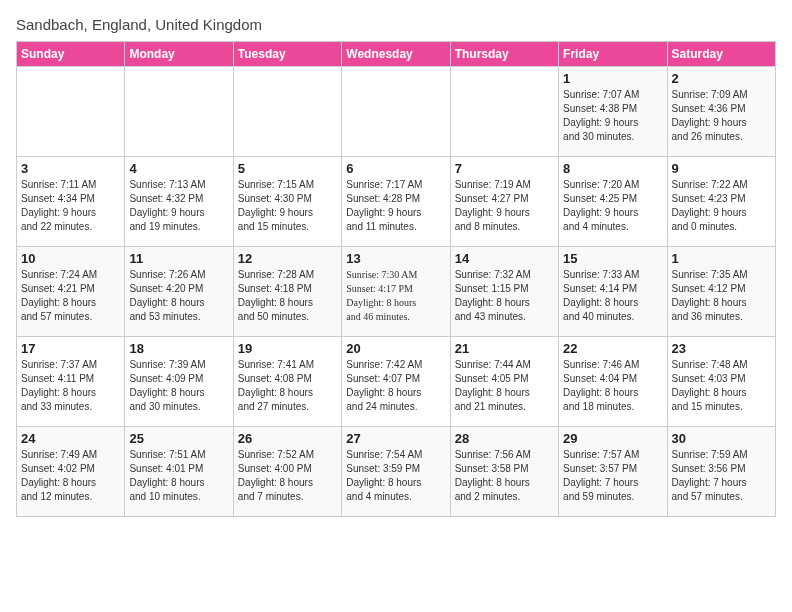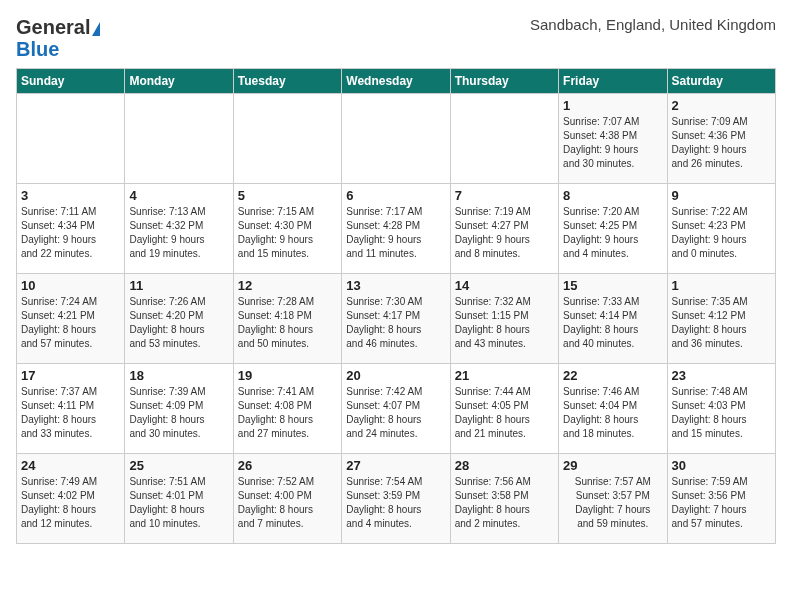--- a/index.html
+++ b/index.html
@@ -37,21 +37,21 @@
     .location {
       font-size: 15px;
       color: #444;
     }
     table {
       width: 100%;
       border-collapse: collapse;
       table-layout: fixed;
     }
     thead tr th {
-      background-color: #0f766e;
+      background-color: #ec4899;
       color: #fff;
       font-size: 12px;
       font-weight: bold;
       padding: 5px 4px;
       text-align: left;
       border: 1px solid #ccc;
     }
     tbody tr td {
       vertical-align: top;
       border: 1px solid #ccc;
@@ -77,26 +77,20 @@
       color: #333;
     }
     .empty-cell {
       background: #fff !important;
     }
   </style>
 </head>
 <body>
 
 <div class="header-area">
-  <div class="logo">
-    <span>
-      <span class="logo-general">General</span><span style="display:inline-block;width:0;height:0;border-left:8px solid transparent;border-bottom:14px solid #1a6fba;margin-left:2px;vertical-align:middle;"></span>
-    </span>
-    <span class="logo-blue" style="color:#1a6fba;font-size:20px;font-weight:bold;">Blue</span>
-  </div>
   <div class="title-area">
     <div class="location">Sandbach, England, United Kingdom</div>
   </div>
 </div>
 
 <table>
   <thead>
     <tr id="header-row">
         <th>Sunday</th>
         <th>Monday</th>
@@ -197,21 +191,21 @@
         </td>
         <td>
           <span class="day-num">12</span>
           <div class="day-info" style="white-space: pre-line;">Sunrise: 7:28 AM
 Sunset: 4:18 PM
 Daylight: 8 hours
 and 50 minutes.</div>
         </td>
         <td>
           <span class="day-num">13</span>
-          <div class="day-info" style="white-space: pre-line;">Sunrise: 7:30 AM
+          <div class="day-info" style="white-space: pre-line; font-family: Liberation Serif, serif;">Sunrise: 7:30 AM
 Sunset: 4:17 PM
 Daylight: 8 hours
 and 46 minutes.</div>
         </td>
         <td>
           <span class="day-num">14</span>
           <div class="day-info" style="white-space: pre-line;">Sunrise: 7:32 AM
 Sunset: 1:15 PM
 Daylight: 8 hours
 and 43 minutes.</div>
@@ -313,21 +307,21 @@
         </td>
         <td>
           <span class="day-num">28</span>
           <div class="day-info" style="white-space: pre-line;">Sunrise: 7:56 AM
 Sunset: 3:58 PM
 Daylight: 8 hours
 and 2 minutes.</div>
         </td>
         <td>
           <span class="day-num">29</span>
-          <div class="day-info" style="white-space: pre-line; text-align: center;">Sunrise: 7:57 AM
+          <div class="day-info" style="white-space: pre-line;">Sunrise: 7:57 AM
 Sunset: 3:57 PM
 Daylight: 7 hours
 and 59 minutes.</div>
         </td>
         <td>
           <span class="day-num">30</span>
           <div class="day-info" style="white-space: pre-line;">Sunrise: 7:59 AM
 Sunset: 3:56 PM
 Daylight: 7 hours
 and 57 minutes.</div>

